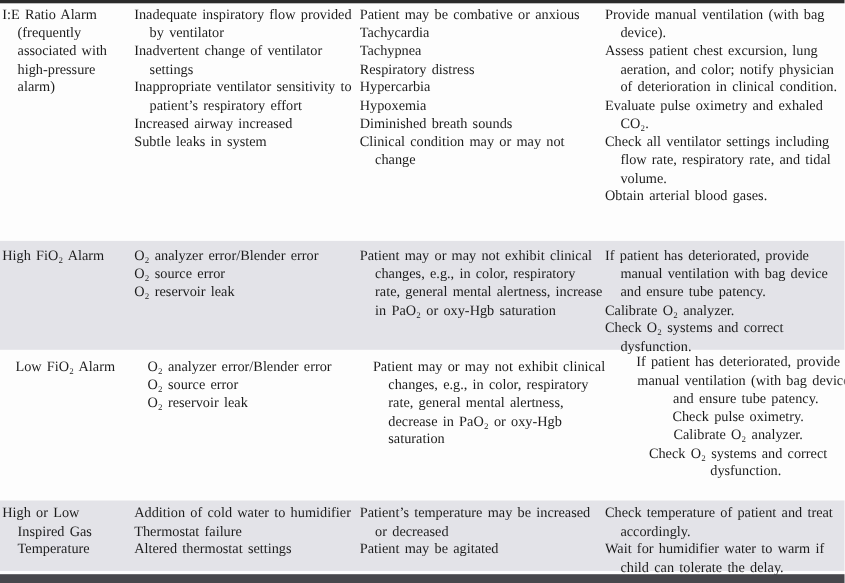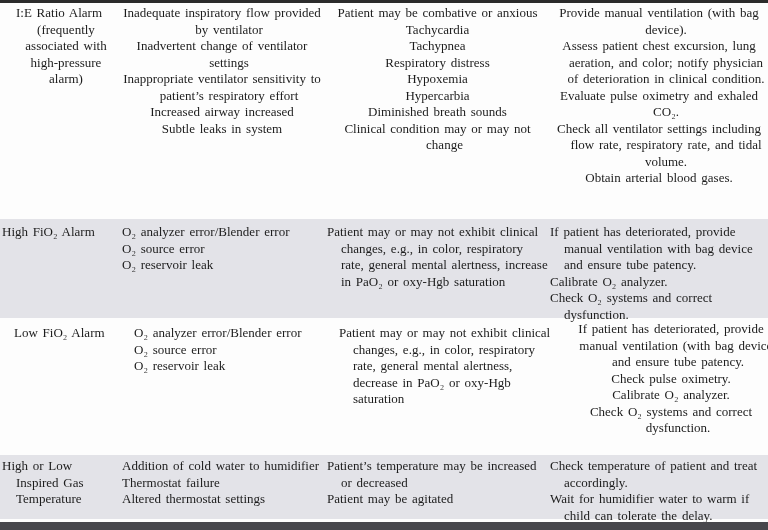--- a/index.html
+++ b/index.html
@@ -43,38 +43,38 @@
     text-indent: -14px;
     word-spacing: 1.5px;
   }
 </style>
 </head>
 <body>
 
 <div class="page">
   <div class="top-rule"></div>
   <div>
-      <div class="row" style="top: 2px; height: 217px; text-align: center;">
+      <div class="row" style="top: 2px; height: 217px;">
         <div class="cell c1" style="padding-top: 3px;">
           <div class="item">I:E Ratio Alarm (frequently associated with high-pressure alarm)</div>
         </div>
         <div class="cell c2" style="padding-top: 3px;">
           <div class="item">Inadequate inspiratory flow provided by ventilator</div>
           <div class="item">Inadvertent change of ventilator settings</div>
           <div class="item">Inappropriate ventilator sensitivity to patient’s respiratory effort</div>
           <div class="item">Increased airway increased</div>
           <div class="item">Subtle leaks in system</div>
         </div>
         <div class="cell c3" style="padding-top: 3px;">
           <div class="item">Patient may be combative or anxious</div>
           <div class="item">Tachycardia</div>
           <div class="item">Tachypnea</div>
           <div class="item">Respiratory distress</div>
+          <div class="item">Hypercarbia</div>
           <div class="item">Hypoxemia</div>
-          <div class="item">Hypercarbia</div>
           <div class="item">Diminished breath sounds</div>
           <div class="item">Clinical condition may or may not change</div>
         </div>
         <div class="cell c4" style="padding-top: 3px;">
           <div class="item">Provide manual ventilation (with bag device).</div>
           <div class="item">Assess patient chest excursion, lung aeration, and color; notify physician of deterioration in clinical condition.</div>
           <div class="item">Evaluate pulse oximetry and exhaled CO₂.</div>
           <div class="item">Check all ventilator settings including flow rate, respiratory rate, and tidal volume.</div>
           <div class="item">Obtain arterial blood gases.</div>
         </div>

